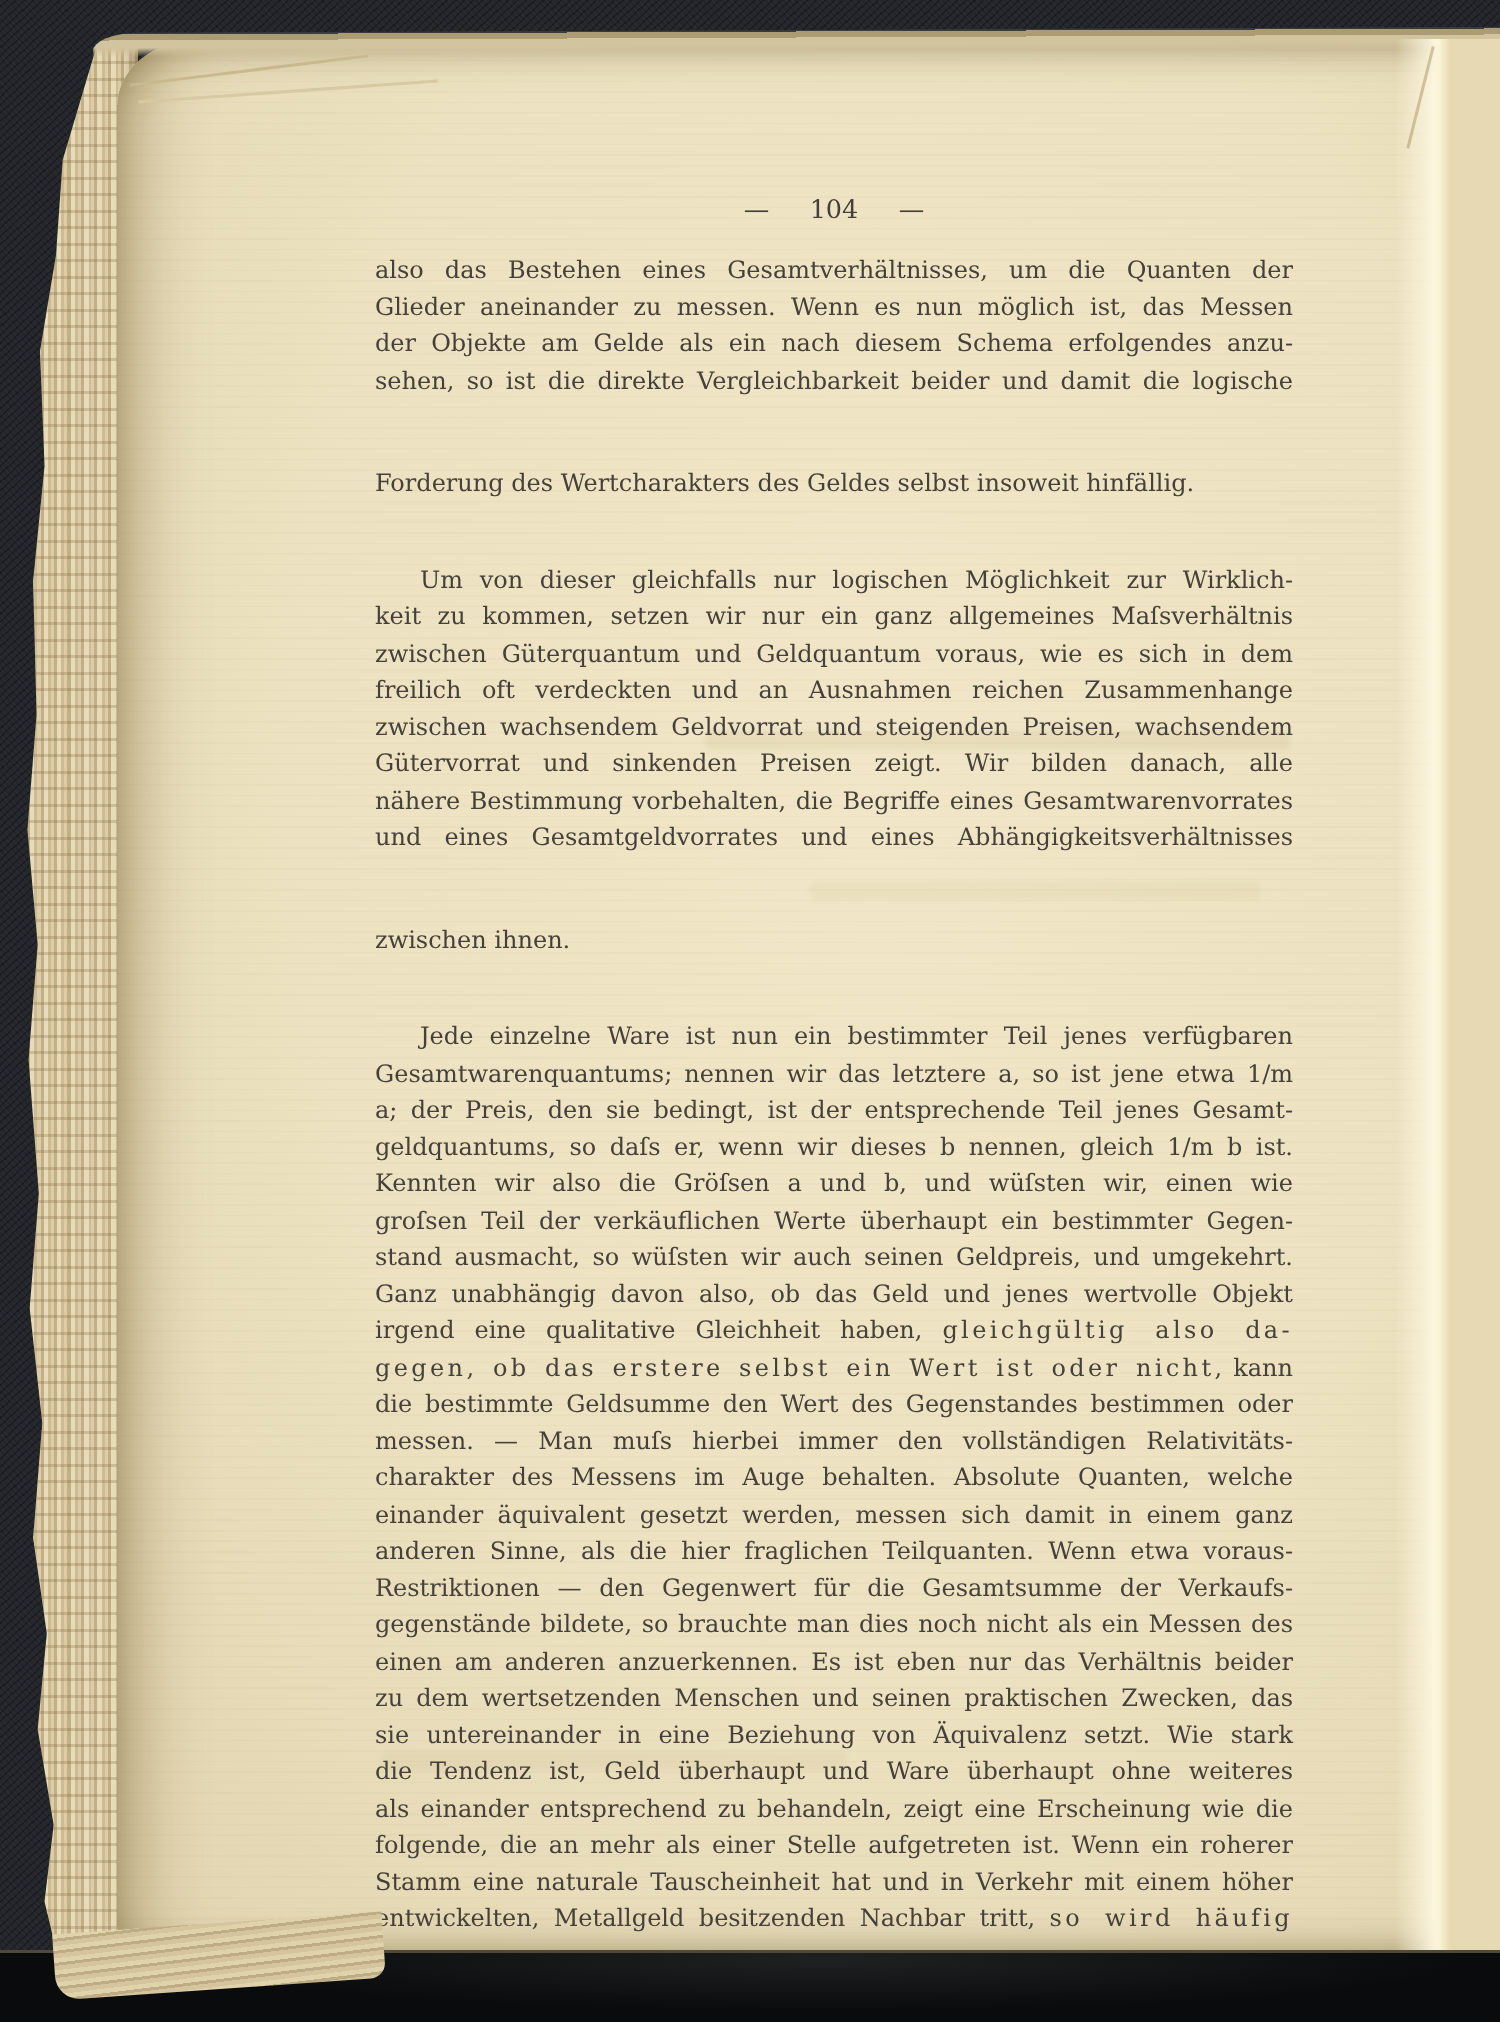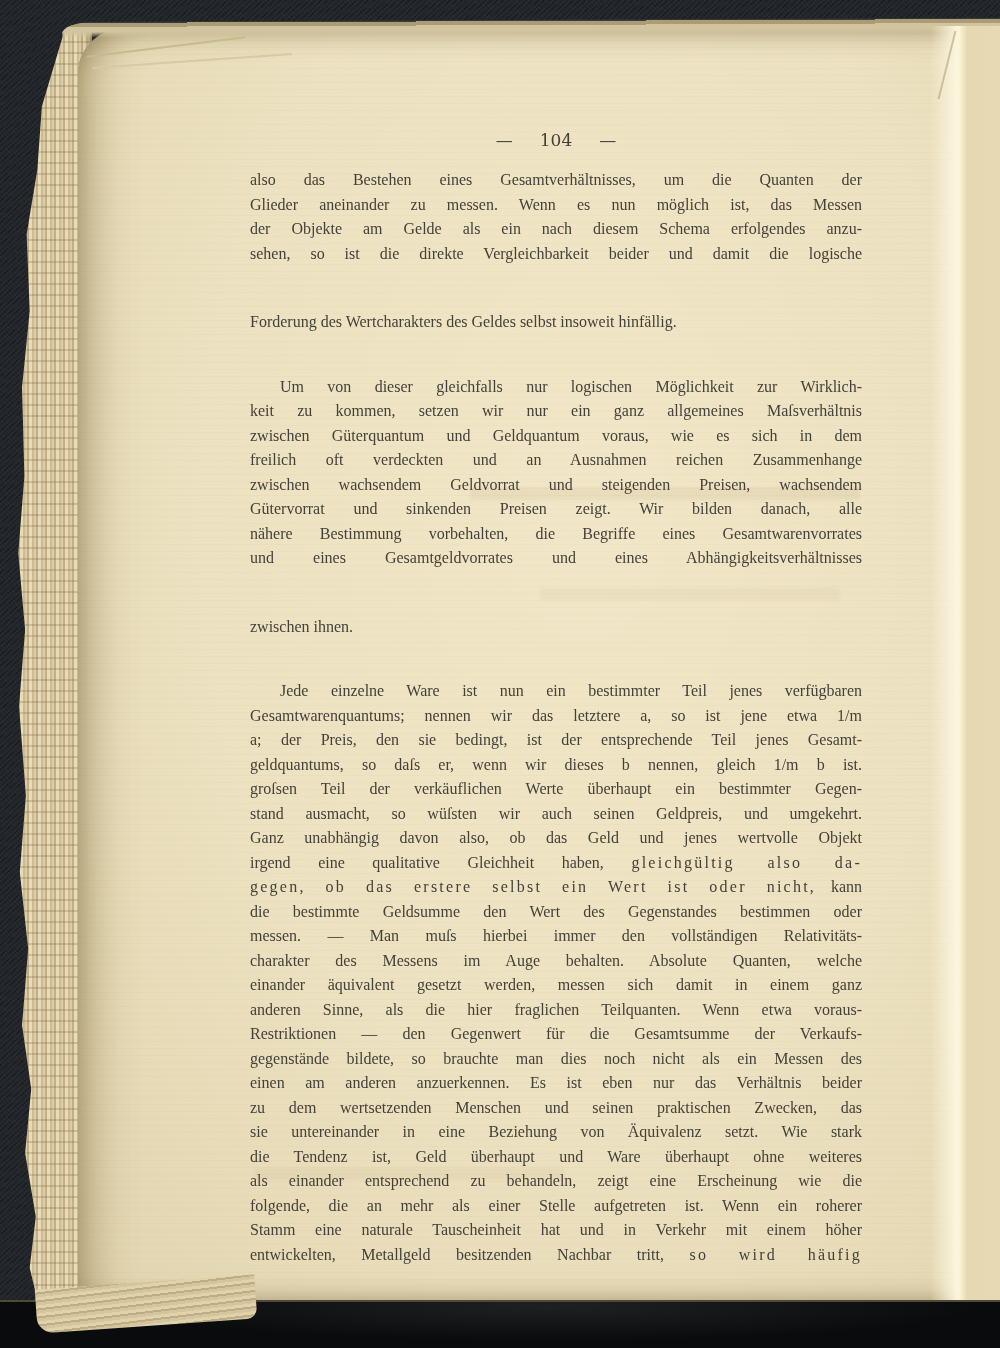--- a/index.html
+++ b/index.html
@@ -66,21 +66,21 @@
   .ghost{position:absolute;z-index:4;filter:blur(1.6px);opacity:.22;
     background:rgba(160,130,80,.45);border-radius:3px;}
   .ghost.g1{left:470px;top:487px;width:390px;height:13px;}
   .ghost.g2{left:540px;top:588px;width:300px;height:12px;opacity:.14;}
   .ghost.g3{left:255px;top:1168px;width:310px;height:12px;opacity:.16;}
   
   .textblock{position:absolute;left:250px;top:128px;width:612px;z-index:5;color:var(--c-ink,#45413a);}
   .pagehead{display:flex;justify-content:center;align-items:center;gap:27px;
     font-size:17px;line-height:24px;margin-bottom:16px;}
   .line{font-size:16px;line-height:24.5px;height:24.5px;
-    text-align:justify;text-align-last:justify;white-space:normal;font-family:Liberation Serif, serif;}
+    text-align:justify;text-align-last:justify;white-space:normal;}
   .line.final{text-align-last:left;margin-top:44px;}
   .line.indent{padding-left:30px;margin-top:40px;}
   .sperr{letter-spacing:0.14em;word-spacing:0.18em;}
 </style>
 </head>
 <body>
 
 <div id="stage">
   <div class="deckle"></div>
   <div class="sheet-line s1"></div>
@@ -118,20 +118,21 @@
           <div class="line"><span>Gütervorrat und sinkenden Preisen zeigt.  Wir bilden danach, alle</span></div>
           <div class="line"><span>nähere Bestimmung vorbehalten, die Begriffe eines Gesamtwarenvorrates</span></div>
           <div class="line"><span>und eines Gesamtgeldvorrates und eines Abhängigkeitsverhältnisses</span></div>
           <div class="line final"><span>zwischen ihnen.</span></div>
         </div>
         <div>
           <div class="line indent"><span>Jede einzelne Ware ist nun ein bestimmter Teil jenes verfügbaren</span></div>
           <div class="line"><span>Gesamtwarenquantums; nennen wir das letztere a, so ist jene etwa 1/m</span></div>
           <div class="line"><span>a; der Preis, den sie bedingt, ist der entsprechende Teil jenes Gesamt-</span></div>
           <div class="line"><span>geldquantums, so daſs er, wenn wir dieses b nennen, gleich 1/m b ist.</span></div>
+          <div class="line"><span>Kennten wir also die Gröſsen a und b, und wüſsten wir, einen wie</span></div>
           <div class="line"><span>groſsen Teil der verkäuflichen Werte überhaupt ein bestimmter Gegen-</span></div>
           <div class="line"><span>stand ausmacht, so wüſsten wir auch seinen Geldpreis, und umgekehrt.</span></div>
           <div class="line"><span>Ganz unabhängig davon also, ob das Geld und jenes wertvolle Objekt</span></div>
           <div class="line"><span>irgend eine qualitative Gleichheit haben, </span><span class="sperr">gleichgültig also da-</span></div>
           <div class="line"><span class="sperr">gegen, ob das erstere selbst ein Wert ist oder nicht,</span><span> kann</span></div>
           <div class="line"><span>die bestimmte Geldsumme den Wert des Gegenstandes bestimmen oder</span></div>
           <div class="line"><span>messen. — Man muſs hierbei immer den vollständigen Relativitäts-</span></div>
           <div class="line"><span>charakter des Messens im Auge behalten.  Absolute Quanten, welche</span></div>
           <div class="line"><span>einander äquivalent gesetzt werden, messen sich damit in einem ganz</span></div>
           <div class="line"><span>anderen Sinne, als die hier fraglichen Teilquanten.  Wenn etwa voraus-</span></div>

